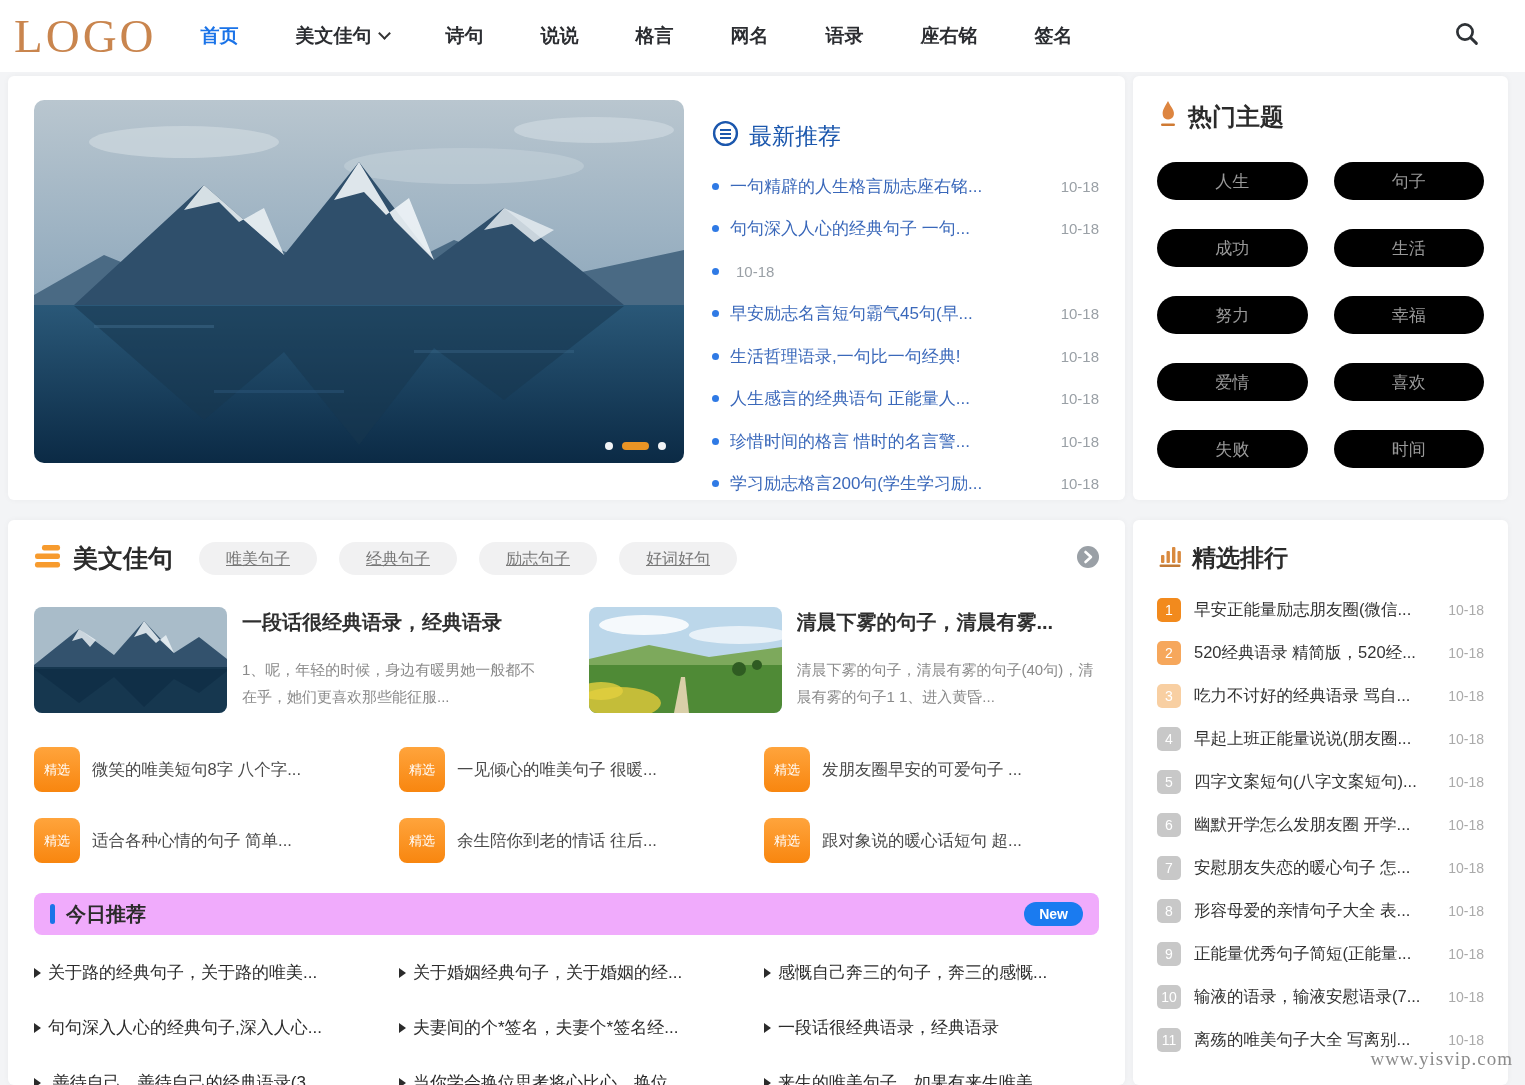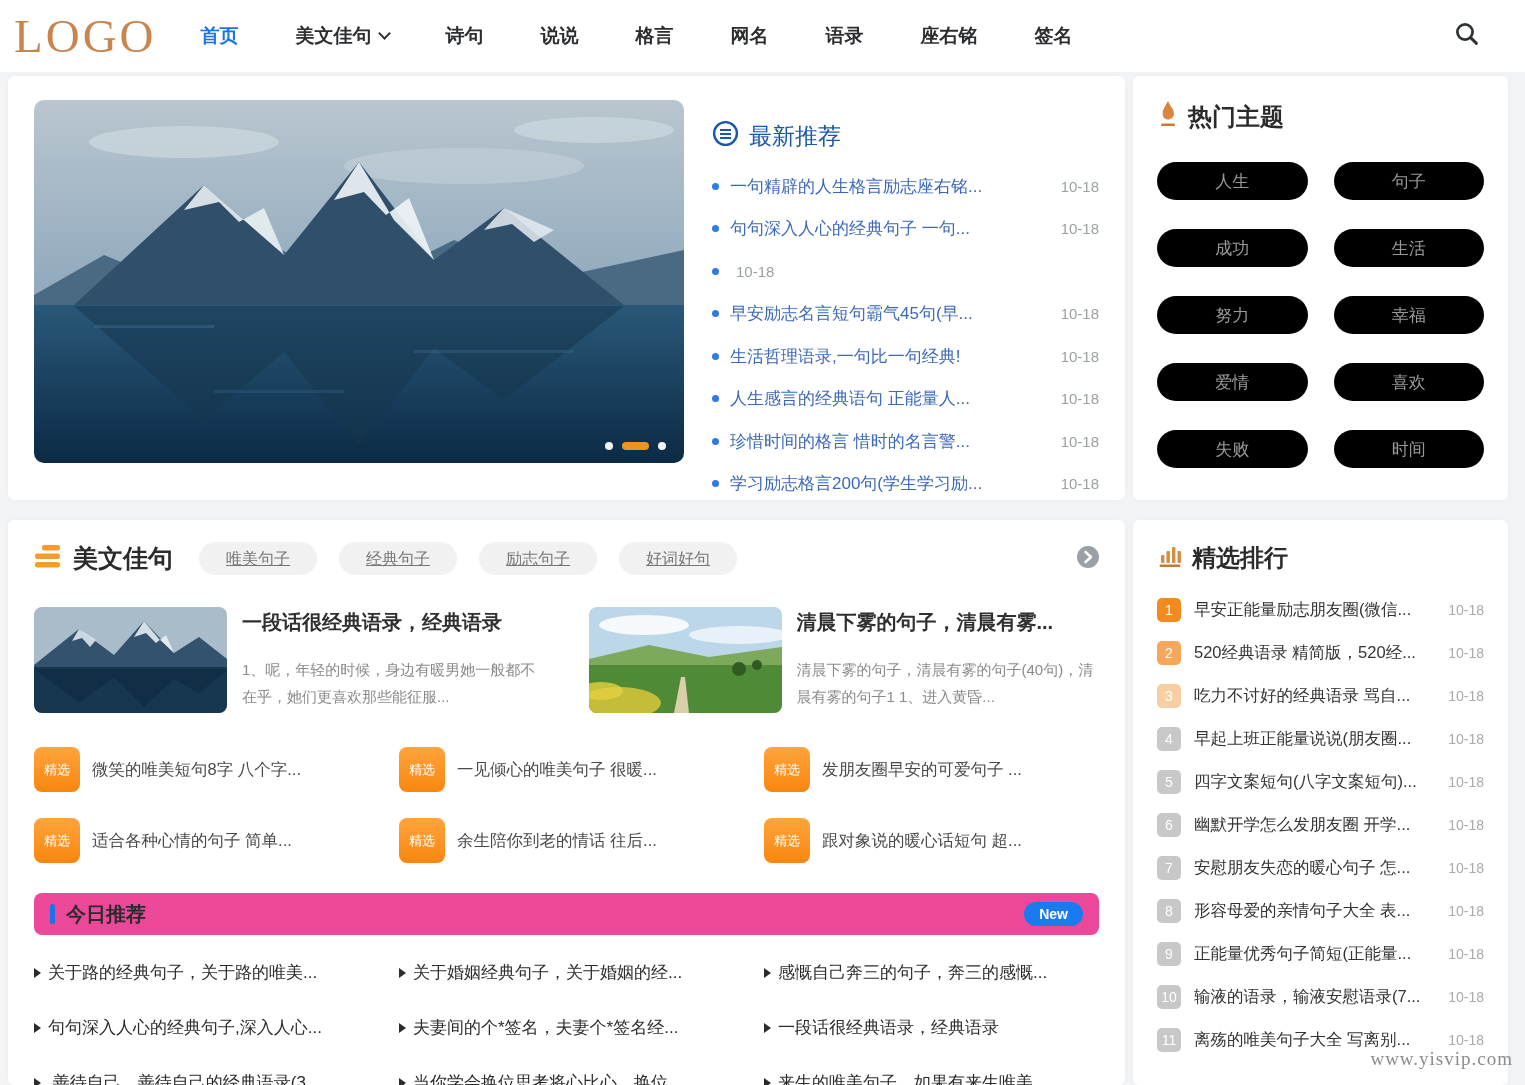--- a/index.html
+++ b/index.html
@@ -67,21 +67,21 @@
                text-overflow:ellipsis; margin-top:2px; }
   .art-desc { margin-top:20px; font-size:15px; color:#8a8a8a; line-height:1.8;
               display:-webkit-box; -webkit-line-clamp:2; -webkit-box-orient:vertical; overflow:hidden; }
 
   .featured-grid { display:grid; grid-template-columns:1fr 1fr 1fr; gap:26px 30px; margin-top:34px; }
   .f-item { display:flex; align-items:center; gap:12px; min-width:0; cursor:pointer; }
   .f-badge { background:linear-gradient(180deg,#ffa43c,#f8860f); color:#fff; font-size:13px;
              padding:16px 10px; border-radius:8px; flex-shrink:0; line-height:1; }
   .f-text { color:#4a4a4a; font-size:16.5px; white-space:nowrap; overflow:hidden; text-overflow:ellipsis; }
 
-  .today-banner { margin-top:30px; height:42px; background:#ec4899; border-radius:8px;
+  .today-banner { margin-top:30px; height:42px; background:#f0abfc; border-radius:8px;
                   display:flex; align-items:center; padding:0 16px; }
   .today-bar { width:5px; height:20px; border-radius:3px; background:#1a73e8; margin-right:11px; }
   .today-title { font-size:20px; font-weight:700; color:#2b2b2b; }
   .new-badge { margin-left:auto; background:#1a7bf0; color:#fff; font-size:14px; font-weight:700;
                padding:4px 15px; border-radius:999px; cursor:pointer; }
 
   .today-grid { display:grid; grid-template-columns:1fr 1fr 1fr; gap:32px 30px; margin-top:26px; }
   .t-item { display:flex; align-items:center; gap:7px; min-width:0; font-size:17px; color:#2b2b2b; cursor:pointer; }
   .t-marker { width:0; height:0; border-left:7px solid #2b2b2b; border-top:5px solid transparent;
               border-bottom:5px solid transparent; flex-shrink:0; }

